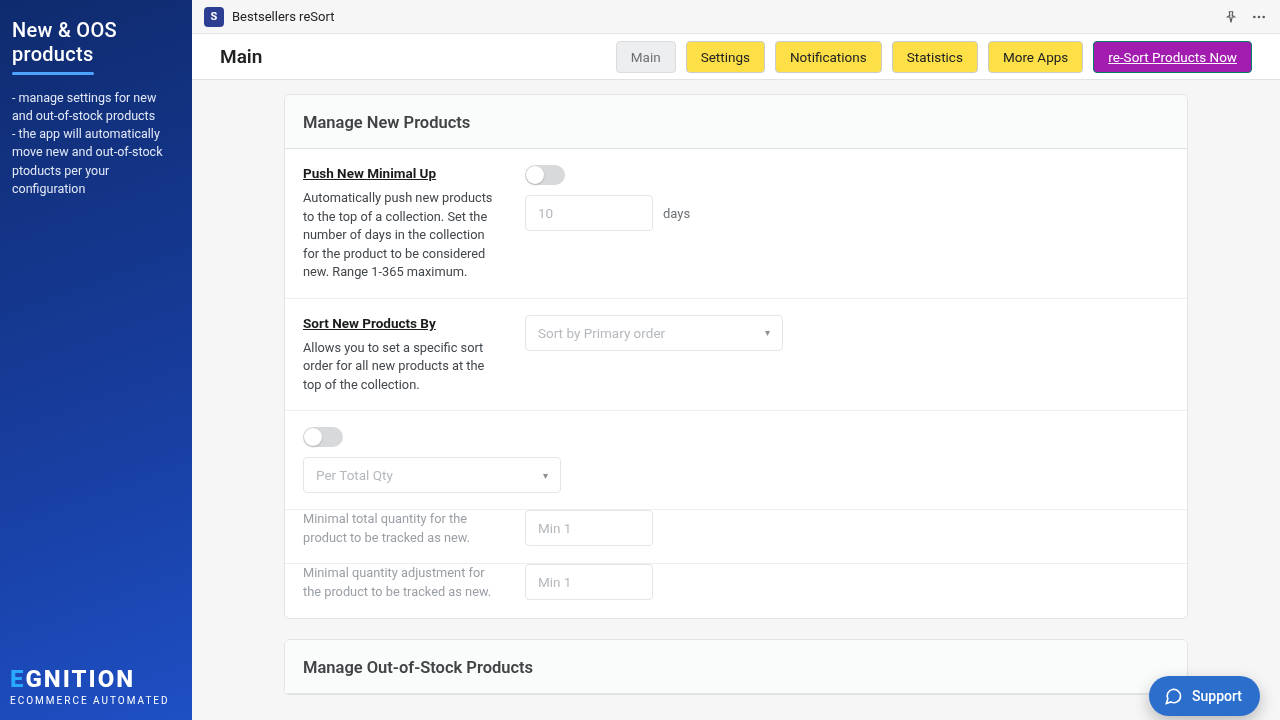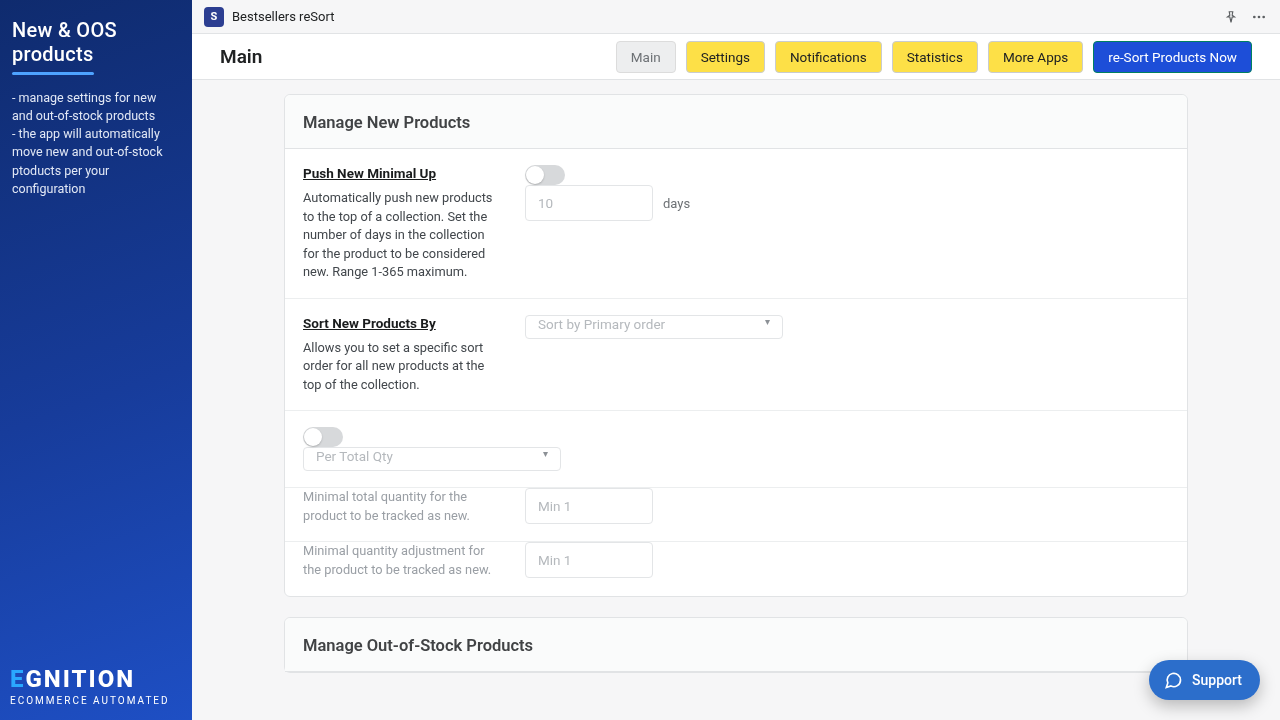--- a/index.html
+++ b/index.html
@@ -20,44 +20,44 @@
   .topbar { height:34px; display:flex; align-items:center; padding:0 12px; border-bottom:1px solid #e1e3e5; background:#f6f6f7;}
   .appicon { width:20px; height:20px; border-radius:4px; background:#2c3e91; color:#fff; display:flex; align-items:center; justify-content:center; font-size:11px; font-weight:700; margin-right:8px; }
   .appname { font-size:13px; color:#202223; }
   .topbar .tools { margin-left:auto; display:flex; gap:10px; color:#5c5f62; }
   .toolicon { width:18px; height:18px; display:flex; align-items:center; justify-content:center; cursor:pointer;}
   .tabbar { height:46px; display:flex; align-items:center; padding:0 28px; border-bottom:1px solid #e1e3e5; background:#fff;}
   .pageheading { font-size:19px; font-weight:600; }
   .tabs { margin-left:auto; display:flex; gap:10px; }
   .tab { padding:7px 14px; border:1px solid #c9cccf; border-radius:4px; background:#fde047; font-size:13.5px; color:#202223; cursor:pointer; }
   .tab.active { background:#edeeef; border-color:#dcdcdc; color:#6d7175; }
-  .tab.primary { background:#1d4ed8; border-color:#008060; color:#fff; }
+  .tab.primary { background:#a21caf; border-color:#008060; color:#fff;text-decoration:underline; }
   .content { flex:1; overflow:auto; padding:14px 28px 32px; }
   .card { max-width:904px; margin:0 auto 20px; border:1px solid #e1e3e5; border-radius:6px; background:#fff; }
   .cardhead { padding:18px 18px 16px; border-bottom:1px solid #e1e3e5; background:#fafbfb; border-radius:6px 6px 0 0;}
   .cardhead h2 { font-size:16.5px; font-weight:600; color:#414345;}
   .row { display:flex; padding:16px 18px; gap:22px; }
   .row + .row { border-top:1px solid #eceeef; }
   .left { flex:0 0 200px; font-size:13px; }
   .left h3 { font-size:13.5px; font-weight:700; text-decoration:underline; margin-bottom:8px; color:#1a1c1d;}
   .left p { font-size:12.8px; color:#42474c; line-height:1.45; }
   .left p.muted { color:#9a9fa5; }
   .right { flex:1; }
   .toggle { width:40px; height:20px; border-radius:20px; background:#d7d9db; position:relative; cursor:pointer;}
   .toggle .knob{ position:absolute; left:1px; top:1px; width:18px; height:18px; border-radius:50%; background:#fff; box-shadow:0 1px 2px rgba(0,0,0,.2);}
   .input { border:1px solid #c9cccf; border-radius:4px; height:36px; padding:0 12px; font-size:13.5px; color:#6d7175; display:flex; align-items:center; background:#fff; }
   .input.disabled{ color:#b5b9bd; background:#fff; border-color:#e3e5e7;}
   .unit { font-size:13px; color:#6d7175; margin-left:10px;}
-  .select { border:1px solid #c9cccf; border-radius:4px; height:24px; padding:0 12px; font-size:13.5px; color:#6d7175; display:flex; align-items:flex-start; justify-content:space-between; background:#fff; width:258px;}
+  .select { border:1px solid #c9cccf; border-radius:4px; height:36px; padding:0 12px; font-size:13.5px; color:#6d7175; display:flex; align-items:center; justify-content:space-between; background:#fff; width:258px;}
   .select.disabled{ color:#b5b9bd; border-color:#e3e5e7;}
   .caret{ font-size:10px; color:#8c9196;}
-  .stack { display:flex; flex-direction:column; }
+  .stack { display:flex; flex-direction:column; gap:10px;}
   .inline { display:flex; align-items:center; }
   
-  .support { position:absolute; right:20px; bottom:20px; background:#2c6ecb; color:#fff; border-radius:24px; padding:10px 18px 10px 14px; display:flex; align-items:center; gap:9px; box-shadow:0 6px 16px rgba(0,0,0,.25); cursor:pointer;}
+  .support { position:absolute; right:20px; bottom:4px; background:#2c6ecb; color:#fff; border-radius:24px; padding:10px 18px 10px 14px; display:flex; align-items:center; gap:9px; box-shadow:0 6px 16px rgba(0,0,0,.25); cursor:pointer;}
   .support svg{flex:0 0 auto;}
   .support span{font-size:14px; font-weight:500;}
 </style>
 </head>
 <body>
 
 <div class="layout">
   <aside class="sidebar">
     <h1>New &amp; OOS products</h1>
     <div class="underline"></div>

